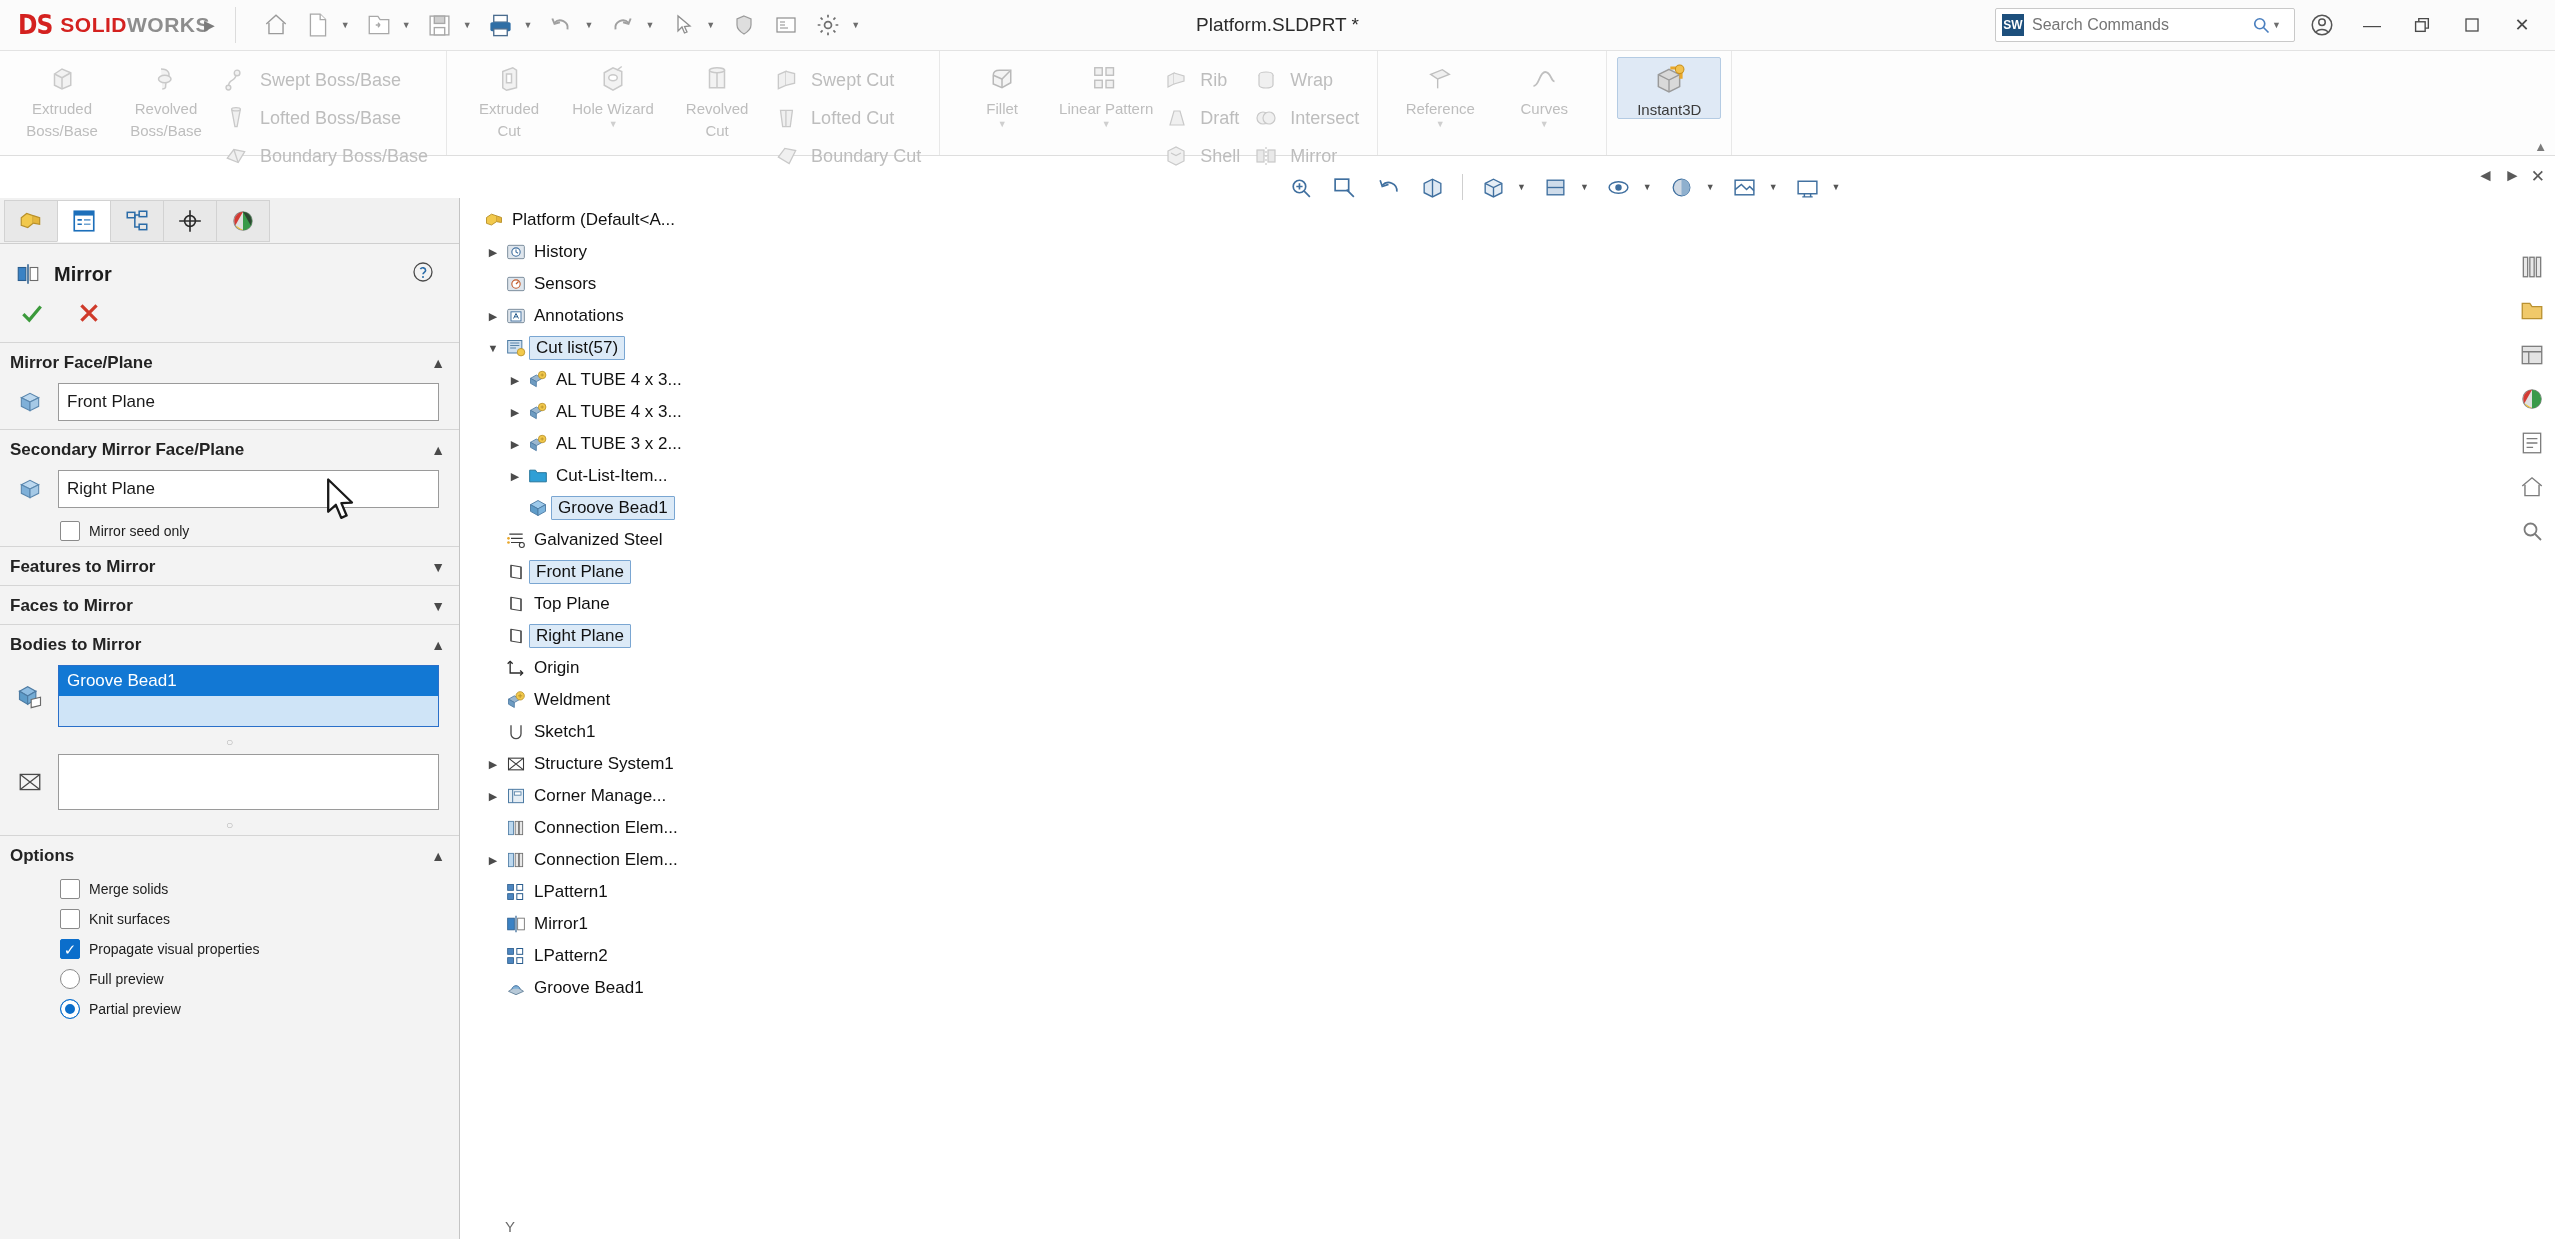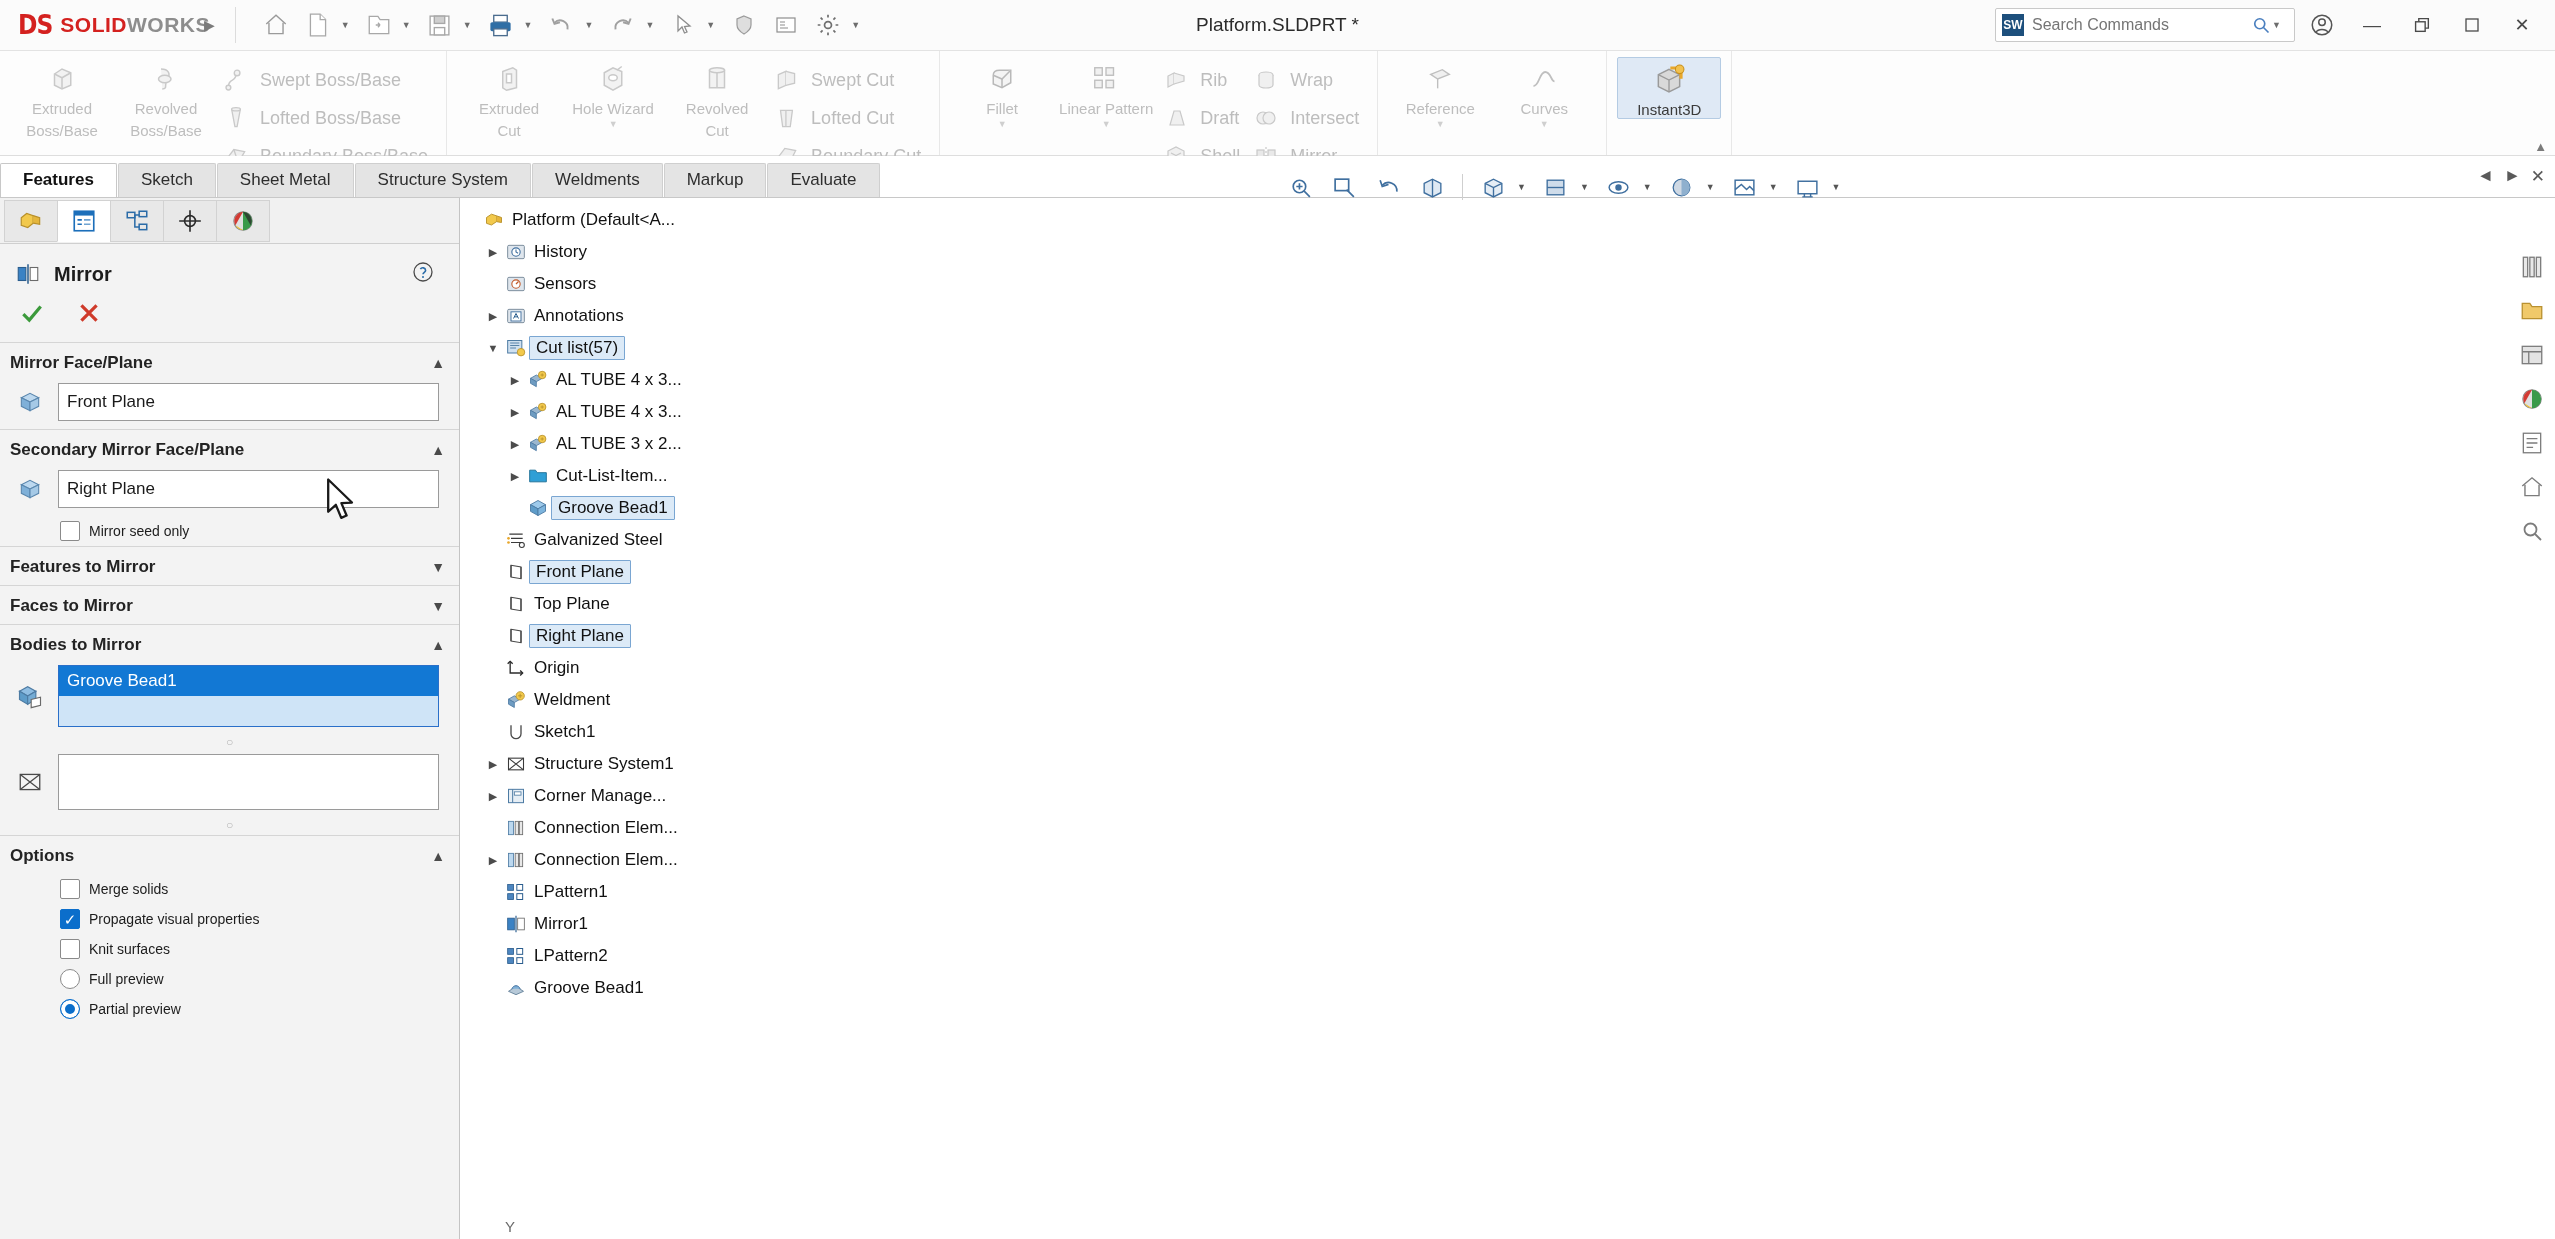--- a/index.html
+++ b/index.html
@@ -546,29 +546,20 @@
             <circle cx="20" cy="4" r="3.2" fill="#f2c14e" stroke="#c98f18" stroke-width="0.8"></circle>
           </svg>
         </span>
         <span class="lbl">Instant3D</span>
       </div>
     </div>
 
     <div class="ribbon-collapse">▲</div>
   </div>
 
-  <div class="tabstrip">
-    <div class="tab active">Features</div>
-    <div class="tab">Sketch</div>
-    <div class="tab">Sheet Metal</div>
-    <div class="tab">Structure System</div>
-    <div class="tab">Weldments</div>
-    <div class="tab">Markup</div>
-    <div class="tab">Evaluate</div>
-  </div>
 
   <div class="graphics">
     <svg width="2094" height="1083" viewBox="0 0 2094 1083" style="position:absolute;top:0;left:0;">
       <defs>
         <linearGradient id="steelTop" x1="0" y1="0" x2="0" y2="1">
           <stop offset="0%" stop-color="#f4f4f4"></stop>
             <stop offset="100%" stop-color="#d7d7d7"></stop>
         </linearGradient>
         <linearGradient id="steelSide" x1="0" y1="0" x2="1" y2="0">
           <stop offset="0%" stop-color="#8c8c8c"></stop>
@@ -1240,26 +1231,26 @@
 
     <div class="pm-section-head">
       <span>Options</span>
       <span class="chev">▲</span>
     </div>
     <div class="pm-check">
       <span class="cbox"></span>
       <span class="lbl">Merge solids</span>
     </div>
     <div class="pm-check">
+      <span class="cbox"></span>
+      <span class="lbl">Knit surfaces</span>
+    </div>
+    <div class="pm-check">
       <span class="cbox checked"></span>
       <span class="lbl">Propagate visual properties</span>
-    </div>
-    <div class="pm-check">
-      <span class="cbox"></span>
-      <span class="lbl">Knit surfaces</span>
     </div>
     <div class="pm-check">
       <span class="rbtn"></span>
       <span class="lbl">Full preview</span>
     </div>
     <div class="pm-check">
       <span class="rbtn checked"></span>
       <span class="lbl">Partial preview</span>
     </div>
   </div>

